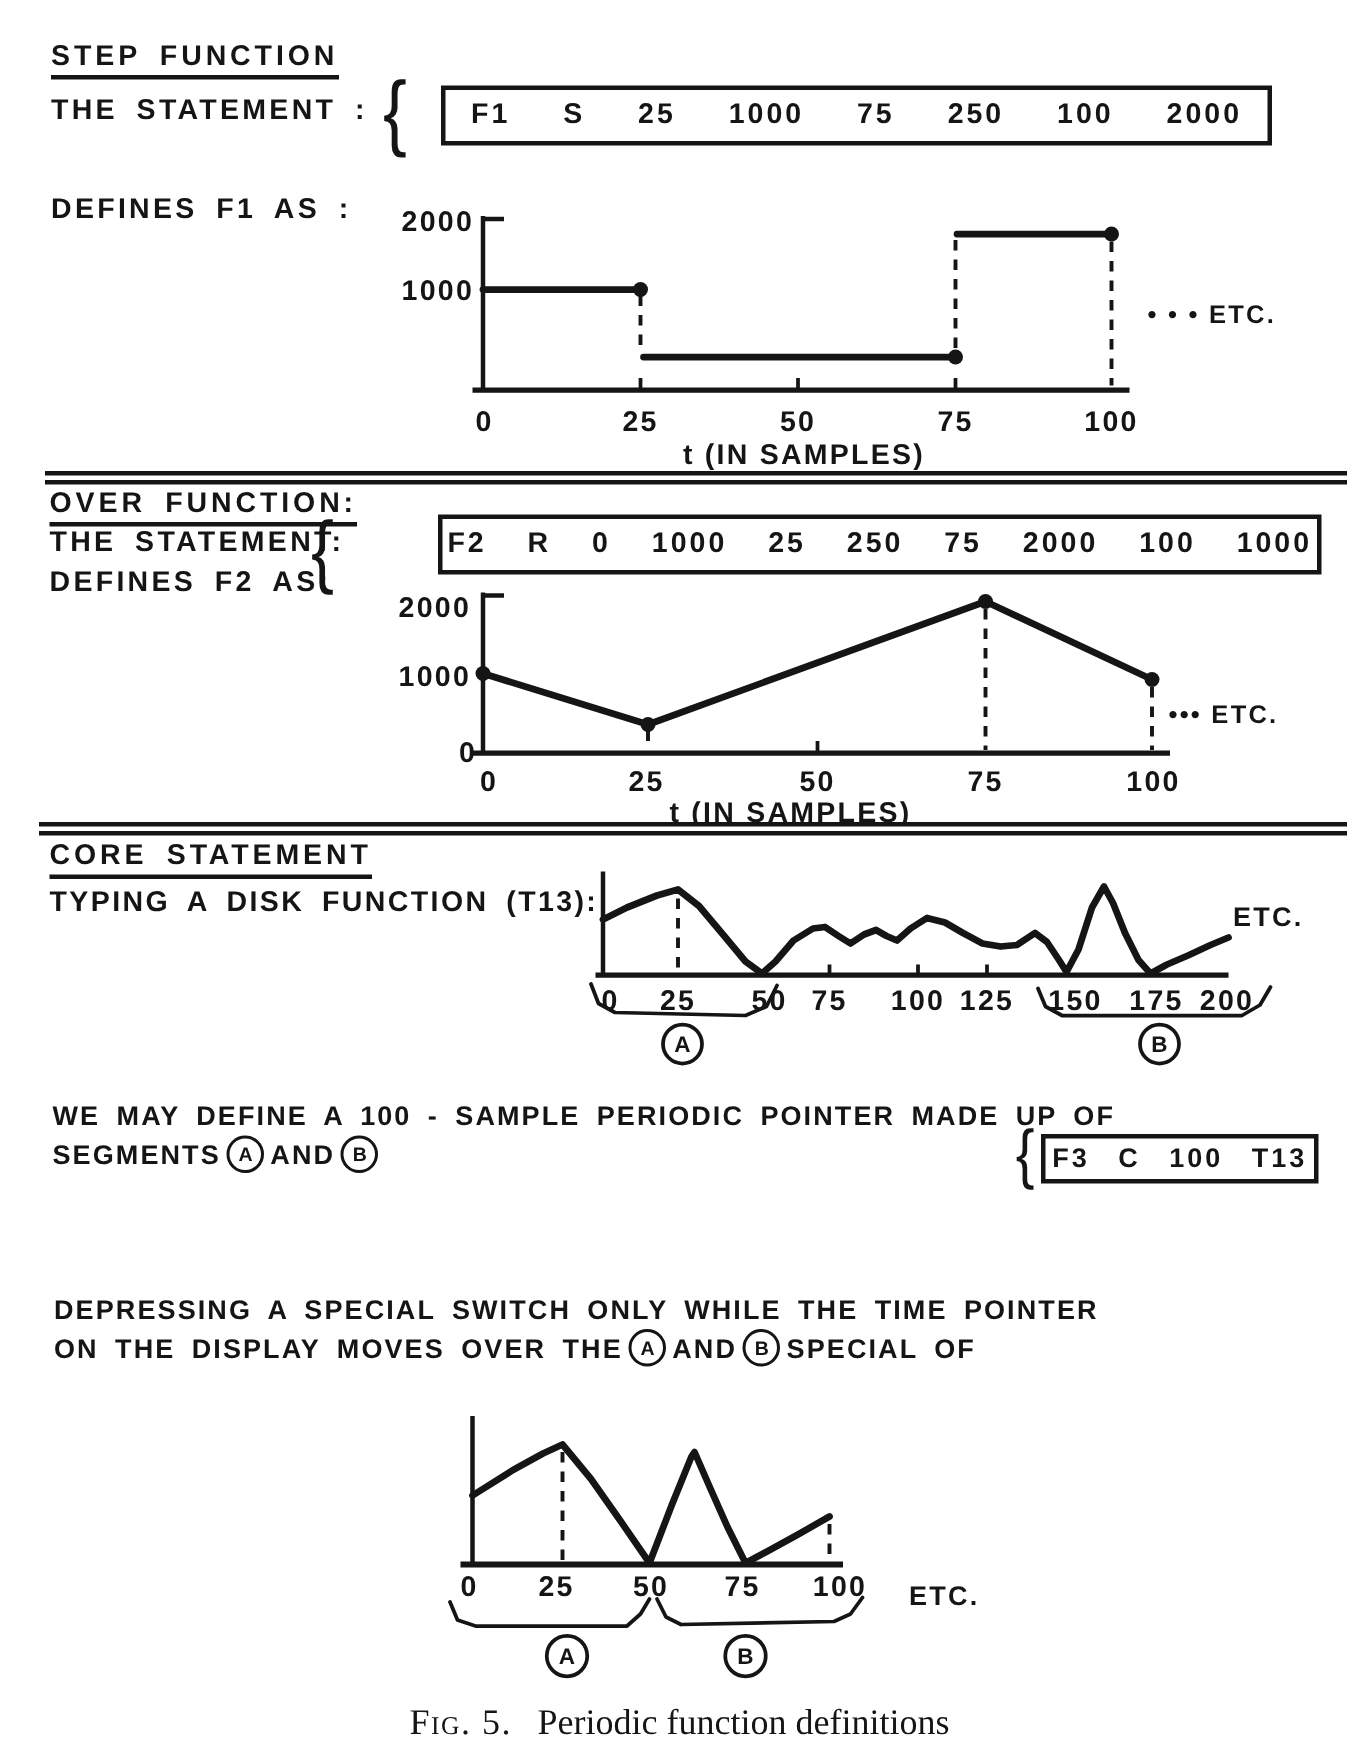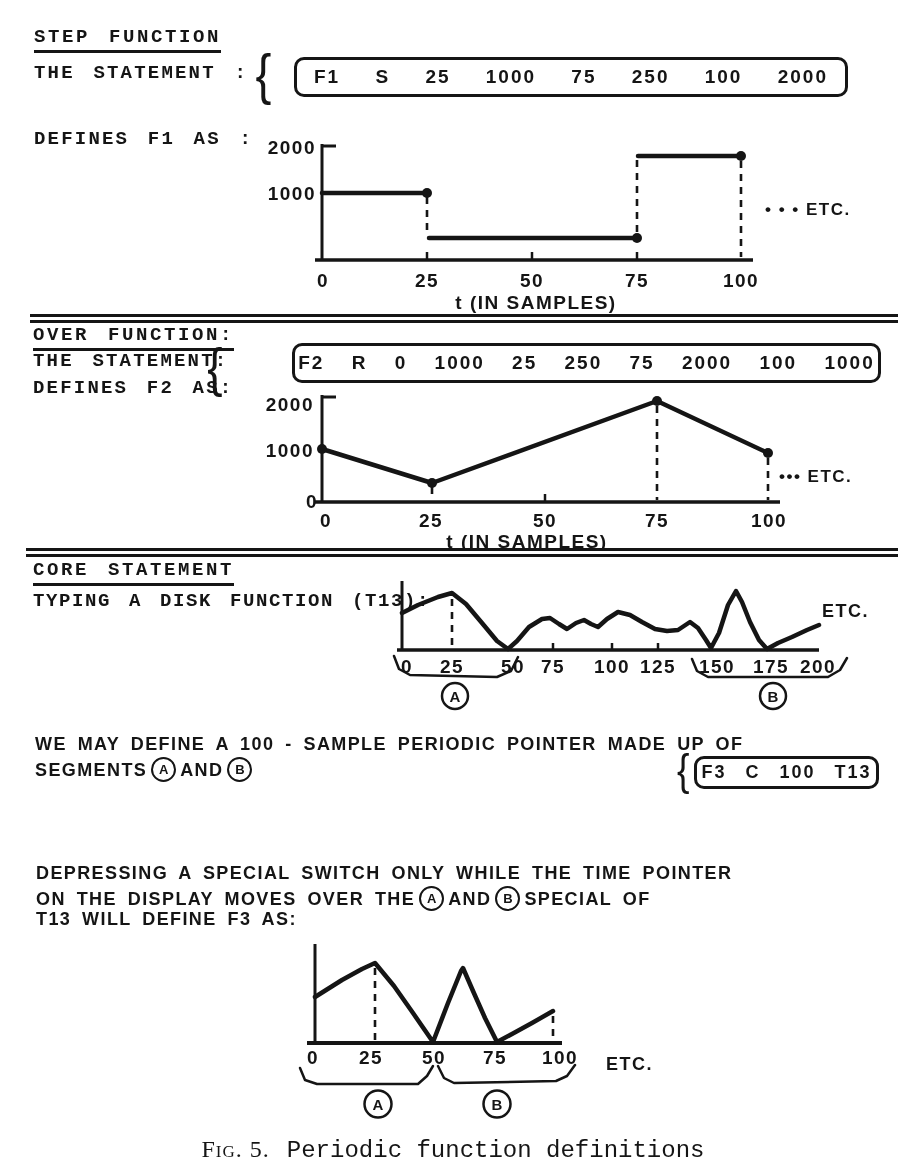--- a/index.html
+++ b/index.html
@@ -1,31 +1,31 @@
 <!DOCTYPE html>
 <html><head>
 <meta charset="utf-8">
 <style>
   html,body{margin:0;padding:0;background:#e8e8e8;}
   .page{position:relative;width:906px;height:1172px;background:#ffffff;margin:0 auto;overflow:hidden;
         font-family:"Liberation Sans",sans-serif;color:#151515;}
   #lineart{position:absolute;left:0;top:0;width:906px;height:1172px;}
-  .hand{position:absolute;font-weight:700;font-size:19px;line-height:1;letter-spacing:2.2px;word-spacing:5px;white-space:nowrap;font-family:Liberation Mono, monospace;}
+  .hand{position:absolute;font-weight:700;font-size:19px;line-height:1;letter-spacing:2.2px;word-spacing:5px;white-space:nowrap;}
   .title{letter-spacing:2.6px;}
   .u{border-bottom:3px solid #151515;padding-bottom:3px;}
   .para{position:absolute;font-weight:700;font-size:18px;line-height:1;letter-spacing:1.4px;word-spacing:4.5px;white-space:nowrap;display:flex;align-items:center;}
   .brace{position:absolute;font-weight:400;line-height:1;letter-spacing:0;transform:scaleX(.85);}
-  .stmtbox{position:absolute;border:3px solid #151515;border-radius:10px;display:flex;align-items:center;justify-content:center;
+  .stmtbox{position:absolute;border:3px solid #151515;border-radius:0;display:flex;align-items:center;justify-content:center;
            font-weight:700;font-size:19px;letter-spacing:2px;white-space:nowrap;}
   .rule{position:absolute;height:3px;border-top:3px solid #151515;border-bottom:3px solid #151515;background:#fff;}
   .ic{display:inline-flex;width:21px;height:21px;border:2.4px solid #151515;border-radius:50%;align-items:center;justify-content:center;
       font-size:13px;font-weight:700;letter-spacing:0;word-spacing:0;margin:0 4px;flex:0 0 auto;}
   .caption{position:absolute;left:0;width:906px;text-align:center;font-family:"Liberation Serif",serif;font-size:24px;font-weight:400;color:#151515;}
   .caption .figno{font-variant:small-caps;letter-spacing:1px;}
-  .caption .ctext{margin-left:17px;font-family:Liberation Mono, monospace;}
+  .caption .ctext{margin-left:17px;}
 </style>
 </head>
 <body>
 
 <div class="page">
 
   <svg id="lineart" viewBox="0 0 906 1172">
       <polyline points="322,144 322,260" fill="none" stroke="#151515" stroke-width="3" stroke-linejoin="round" stroke-linecap="butt"></polyline>
       <polyline points="322,146 336,146" fill="none" stroke="#151515" stroke-width="3" stroke-linejoin="round" stroke-linecap="butt"></polyline>
       <polyline points="315,260 753,260" fill="none" stroke="#151515" stroke-width="3.5" stroke-linejoin="round" stroke-linecap="butt"></polyline>
@@ -150,19 +150,18 @@
   </div>
 
   <div class="para" style="left:36px;top:864px">DEPRESSING A SPECIAL SWITCH ONLY WHILE THE TIME POINTER</div>
   <div class="para" style="left:36px;top:886px">
     <span>ON THE DISPLAY MOVES OVER THE</span>
     <span class="ic">A</span>
     <span>AND</span>
     <span class="ic">B</span>
     <span>SPECIAL OF</span>
   </div>
-  <div class="para" style="left:36px;top:910px">T13 WILL DEFINE F3 AS:</div>
 
   <div class="caption" style="top:1136px">
     <span class="figno">Fig. 5.</span><span class="ctext">Periodic function definitions</span>
   </div>
 
 </div>
 
 </body></html>

